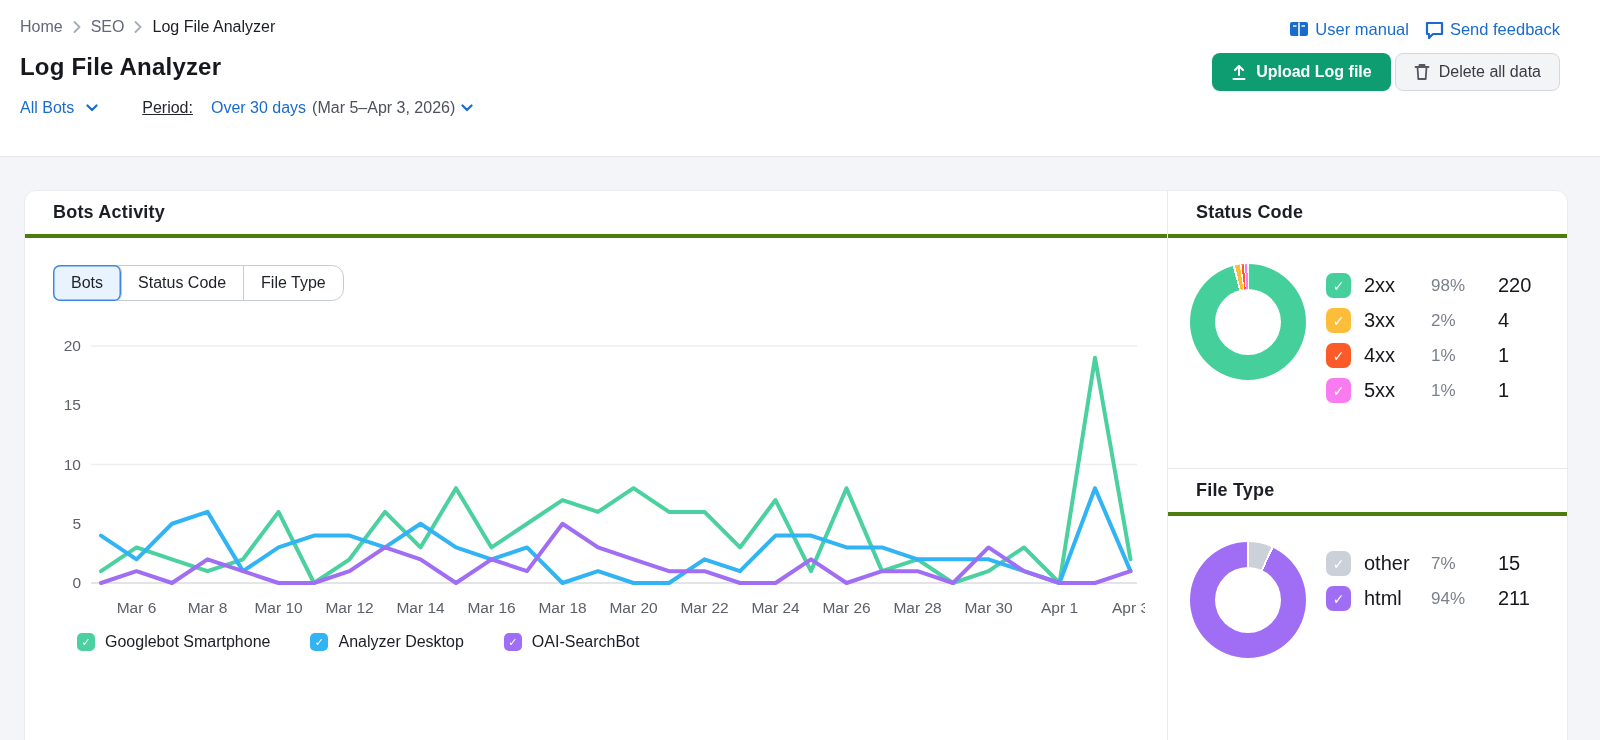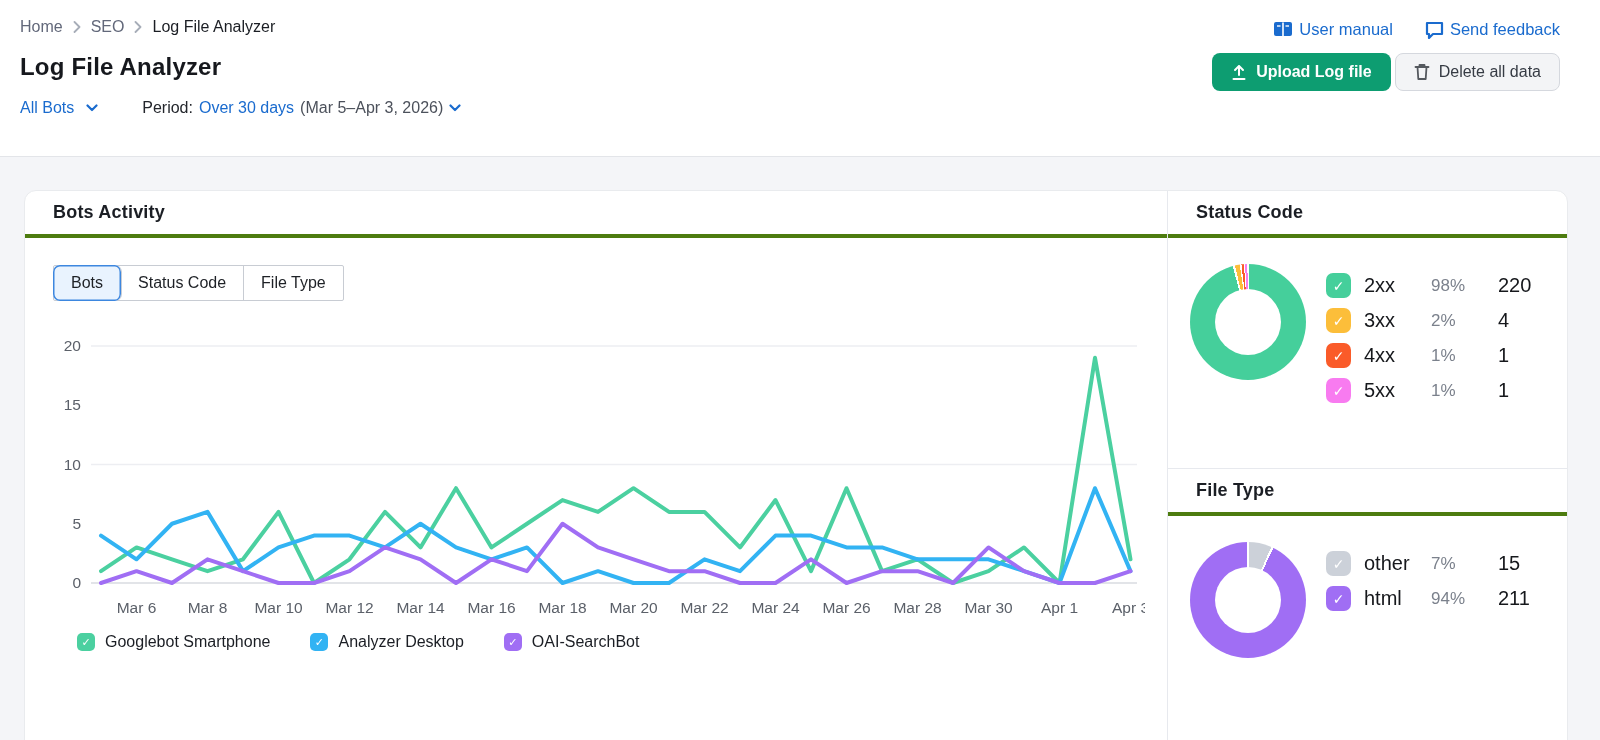--- a/index.html
+++ b/index.html
@@ -19,25 +19,25 @@
     justify-content: space-between;
   }
   .breadcrumb { display: flex; align-items: center; gap: 10px; font-size: 16px; color: #62687a; }
   .breadcrumb .crumb { cursor: pointer; }
   .breadcrumb .crumb.current { color: #1b1e24; }
   .crumb-sep { display: flex; align-items: center; color: #a7adb8; }
   .page-title { font-size: 24px; font-weight: 700; color: #16181d; margin-top: 17px; letter-spacing: .2px; }
   .filters { display: flex; align-items: center; margin-top: 18px; font-size: 16px; }
   .link-blue { color: #1a6bce; cursor: pointer; display: inline-flex; align-items: center; gap: 6px; }
   .filters .sep { width: 44px; }
-  .period-label { color: #23262c; margin-right: 6px; }
+  .period-label { color: #23262c; margin-right: 18px; text-decoration: underline; }
   .period-range { color: #4c515b; margin-left: 6px; }
   .chev { margin-left: 6px; display: inline-flex; }
   .header-right { display: flex; flex-direction: column; align-items: flex-end; gap: 14px; padding-top: 2px; }
-  .top-links { display: flex; gap: 32px; font-size: 16.5px; }
+  .top-links { display: flex; gap: 16px; font-size: 16.5px; }
   .top-links .link-blue { font-weight: 400; }
   .action-row { display: flex; gap: 4px; }
   .btn { display: inline-flex; align-items: center; gap: 9px; font-size: 16px; font-weight: 600;
          border-radius: 8px; padding: 0 18px; height: 38px; cursor: pointer; border: 1px solid transparent; }
   .btn-upload { background: #0d9d71; color: #fff; }
   .btn-delete { background: #f3f4f6; color: #363b44; border-color: #d5d8de; font-weight: 400; }
   
   .main { background: #f4f5f8; height: 583px; padding: 33px 32px 0 24px; }
   .card {
     background: #fff;
@@ -50,21 +50,21 @@
   .left-panel { flex: 1; min-width: 0; position: relative; }
   .right-panel { width: 400px; border-left: 1px solid #e7e9ee; }
   .panel-header {
     height: 47px; display: flex; align-items: center;
     padding: 0 28px; border-bottom: 4px solid #4d7c0f;
     font-size: 18px; font-weight: 700; color: #1b1e24; letter-spacing: .2px;
   }
   
   .tabs {
     display: inline-flex; margin: 27px 0 0 28px;
-    border: 1px solid #c8ccd3; border-radius: 2px; background: #fff; text-align: center;
+    border: 1px solid #c8ccd3; border-radius: 12px; background: #fff; text-align: center;
   }
   .seg {
     padding: 8px 17px; font-size: 16px; color: #1e2126; cursor: pointer;
     border-right: 1px solid #c8ccd3;
   }
   .seg:last-child { border-right: none; }
   .seg.active {
     background: #e9f3fe;
     box-shadow: inset 0 0 0 1.5px #3d87df;
     border-radius: 7px;

